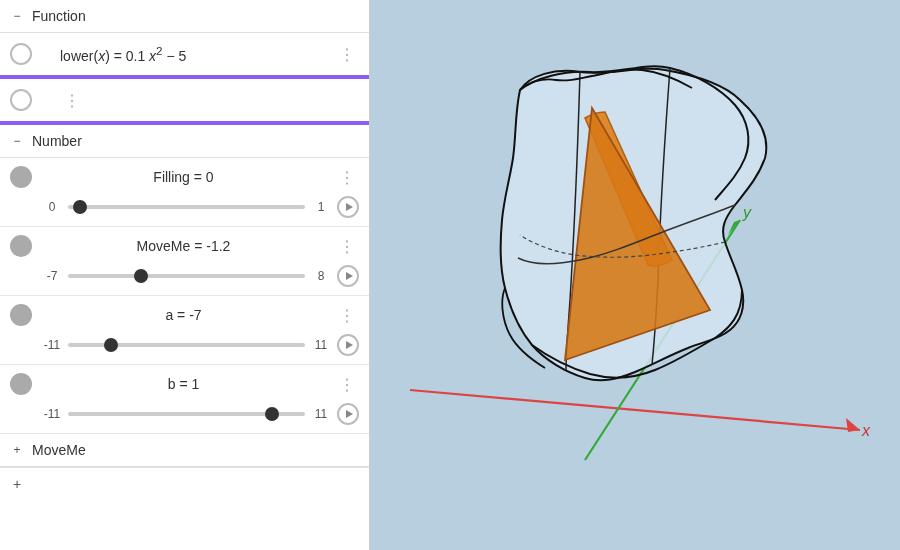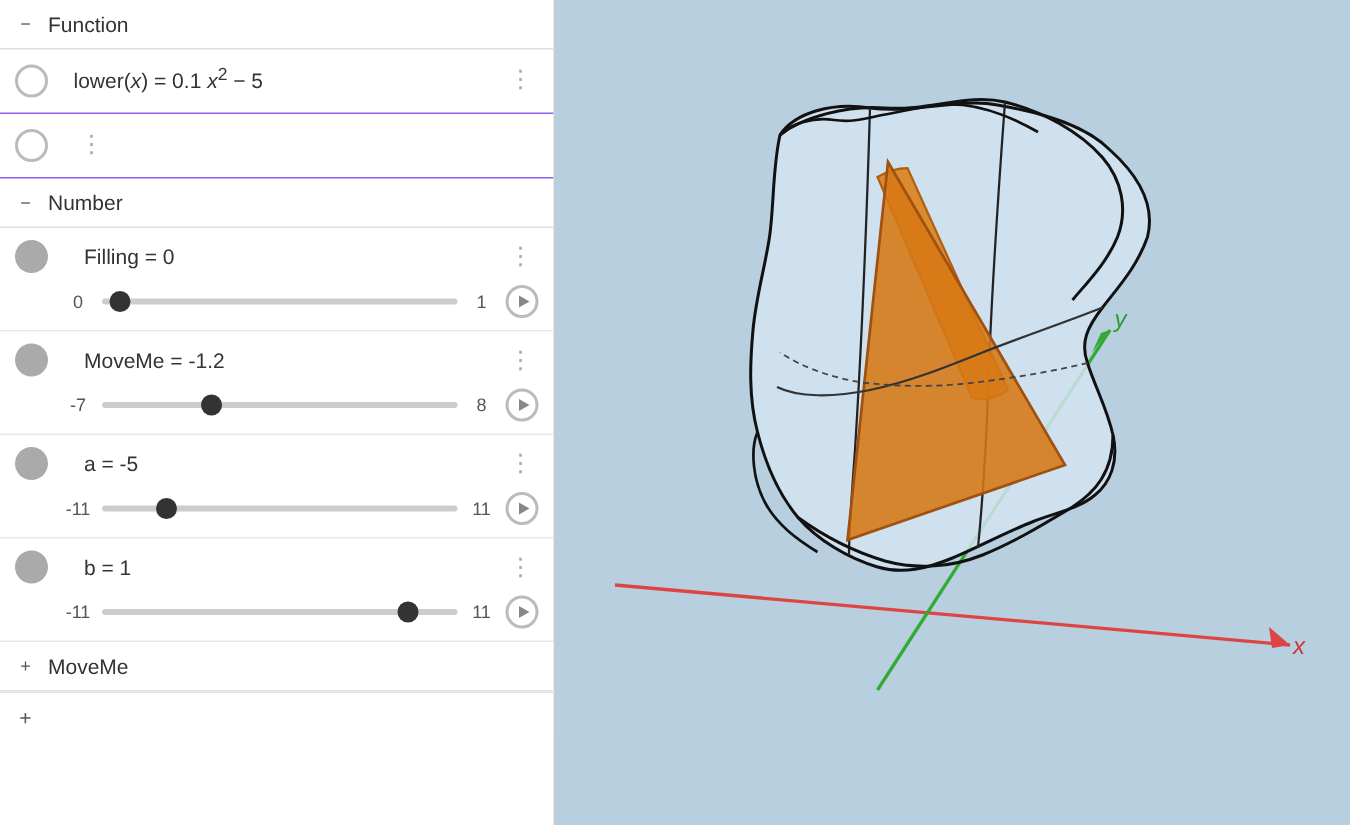--- a/index.html
+++ b/index.html
@@ -55,23 +55,24 @@
     .section-header .add-icon {
       color: #555;
       font-size: 14px;
       width: 14px;
       text-align: center;
     }
 
     
     .function-item {
       display: flex;
+      align-items: center;
       padding: 10px 10px;
-      border-bottom: 1px solid #8b5cf6;
-      gap: 17px;
+      border-bottom: 4px solid #8b5cf6;
+      gap: 28px;
       position: relative;
     }
 
     .circle-btn {
       width: 22px;
       height: 22px;
       border-radius: 50%;
       border: 2px solid #bbb;
       background: #fff;
       flex-shrink: 0;
@@ -93,21 +94,22 @@
 
     
     .number-item {
       border-bottom: 1px solid #e8e8e8;
     }
 
     .number-item-header {
       display: flex;
       align-items: center;
       padding: 8px 10px 4px 10px;
-      gap: 24px;
+      gap: 1px;
+      text-align: center;
     }
 
     .gray-circle {
       width: 22px;
       height: 22px;
       border-radius: 50%;
       background: #aaa;
       flex-shrink: 0;
     }
 
@@ -251,21 +253,21 @@
         </div>
       </div>
       <span class="slider-max">8</span>
       <div class="play-btn"></div>
     </div>
   </div>
 
   <div class="number-item">
     <div class="number-item-header">
       <div class="gray-circle"></div>
-      <span class="number-label">a = -5</span>
+      <span class="number-label">a = -7</span>
       <span class="three-dots">⋮</span>
     </div>
     <div class="slider-row">
       <span class="slider-min">-11</span>
       <div class="slider-wrapper">
         <div class="slider-track">
           <div class="slider-thumb" style="left: 18%;"></div>
         </div>
       </div>
       <span class="slider-max">11</span>

